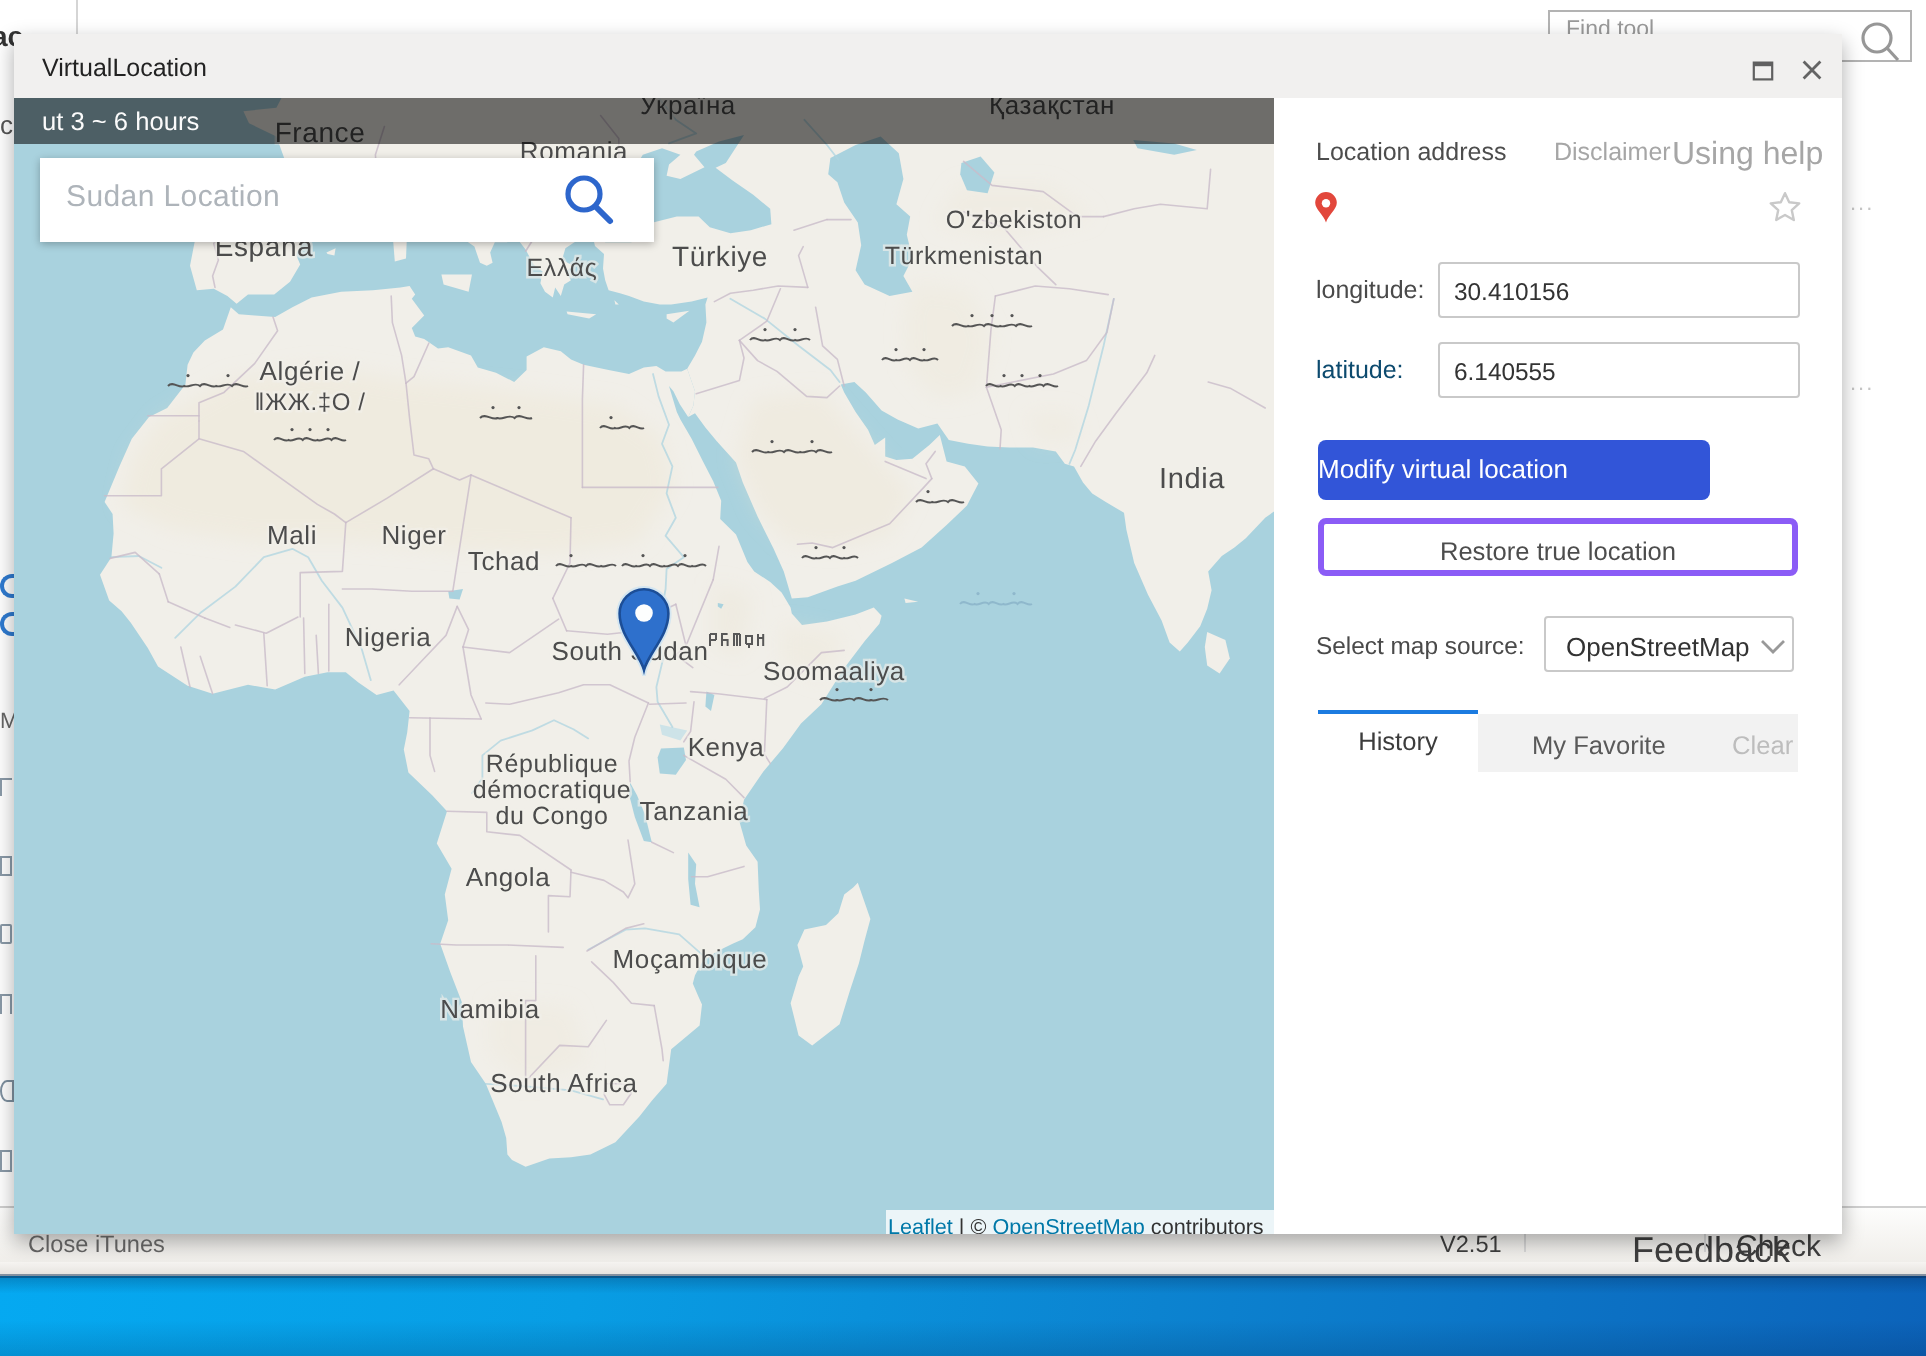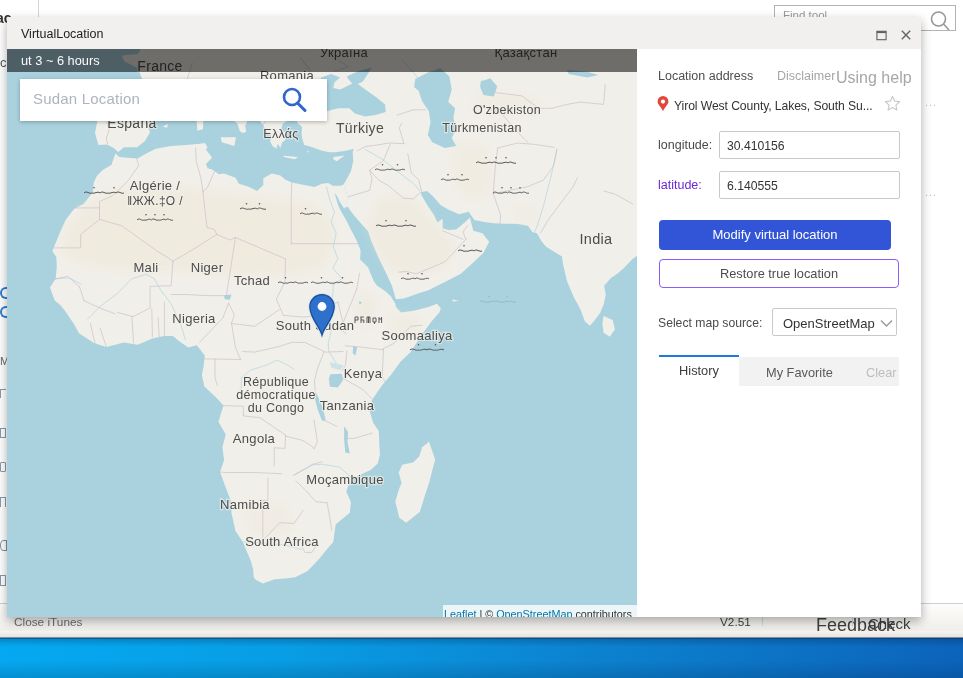--- a/index.html
+++ b/index.html
@@ -304,32 +304,31 @@
   </div>
 
   <div class="abs" style="left:630px;top:32px;width:284px;height:568px;background:#fff">
     <div class="abs" style="left:21px;top:20px;font-size:12.5px;color:#4d4d4d">Location address</div>
     <div class="abs" style="left:140px;top:20px;font-size:12.5px;color:#a6a6a6">Disclaimer</div>
     <div class="abs" style="left:199px;top:20px;font-size:16px;color:#a6a6a6">Using help</div>
     <svg class="abs" style="left:20px;top:47px" width="12" height="16" viewBox="0 0 12 16">
       <path d="M6,15.3 C4.9,11.6 0.6,8.6 0.6,5.4 a5.4,5.4 0 1 1 10.8,0 C11.4,8.6 7.1,11.6 6,15.3 Z" fill="#e2473c"></path>
       <circle cx="6" cy="5.6" r="2.1" fill="#fff"></circle>
     </svg>
-    <div class="abs" style="left:37px;top:50px;font-size:12.2px;color:#333;letter-spacing:-0.1px;white-space:nowrap">Yirol West County, Lakes, South Su...</div>
     <svg class="abs" style="left:247px;top:46px" width="17" height="17" viewBox="0 0 17 17">
       <path d="M8.5,1.6 L10.6,6.1 L15.6,6.7 L11.9,10.1 L12.9,15 L8.5,12.5 L4.1,15 L5.1,10.1 L1.4,6.7 L6.4,6.1 Z" fill="none" stroke="#c9c9c9" stroke-width="1.2" stroke-linejoin="round"></path>
     </svg>
     <div class="abs" style="left:21px;top:89px;font-size:12.5px;color:#4a4a4a">longitude:</div>
     <div class="abs" style="left:82px;top:82px;width:181px;height:28px;border:1px solid #c9c9c9;border-radius:2px;background:#fff"></div>
     <div class="abs" style="left:90px;top:90px;font-size:12.2px;color:#333">30.410156</div>
-    <div class="abs" style="left:21px;top:129px;font-size:12.5px;color:#6d28d9">latitude:</div>
+    <div class="abs" style="left:21px;top:129px;font-size:12.5px;color:#0c4a6e">latitude:</div>
     <div class="abs" style="left:82px;top:122px;width:181px;height:28px;border:1px solid #c9c9c9;border-radius:2px;background:#fff"></div>
     <div class="abs" style="left:90px;top:130px;font-size:12.2px;color:#333">6.140555</div>
-    <div class="abs" style="left:22px;top:171px;width:232px;height:30px;background:#3255d8;border-radius:4px;text-align:center;line-height:30px;font-size:13px;color:#fff">Modify virtual location</div>
-    <div class="abs" style="left:22px;top:210px;width:240px;height:29px;background:#fff;border:1px solid #8b5cf6;border-radius:4px;text-align:center;line-height:27px;font-size:12.8px;color:#4d4d4d">Restore true location</div>
+    <div class="abs" style="left:22px;top:171px;width:196px;height:30px;background:#3255d8;border-radius:4px;line-height:30px;font-size:13px;color:#fff">Modify virtual location</div>
+    <div class="abs" style="left:22px;top:210px;width:240px;height:29px;background:#fff;border:3px solid #8b5cf6;border-radius:4px;text-align:center;line-height:27px;font-size:12.8px;color:#4d4d4d">Restore true location</div>
     <div class="abs" style="left:21px;top:267px;font-size:12.2px;color:#4a4a4a">Select map source:</div>
     <div class="abs" style="left:135px;top:259px;width:125px;height:28px;border:1px solid #c9c9c9;border-radius:2px;background:#fff"></div>
     <div class="abs" style="left:146px;top:267px;font-size:13px;color:#333">OpenStreetMap</div>
     <svg class="abs" style="left:243px;top:270px" width="13" height="9" viewBox="0 0 13 9">
       <path d="M1,1.5 L6.5,7 L12,1.5" fill="none" stroke="#999" stroke-width="1.4"></path>
     </svg>
 
     <div class="abs" style="left:102px;top:308px;width:160px;height:29px;background:#f2f2f2"></div>
     <div class="abs" style="left:22px;top:306px;width:80px;height:2.5px;background:#1c7be0"></div>
     <div class="abs" style="left:22px;top:308px;width:80px;height:29px;background:#fff;text-align:center;line-height:28px;font-size:12.8px;color:#3c3c3c">History</div>

